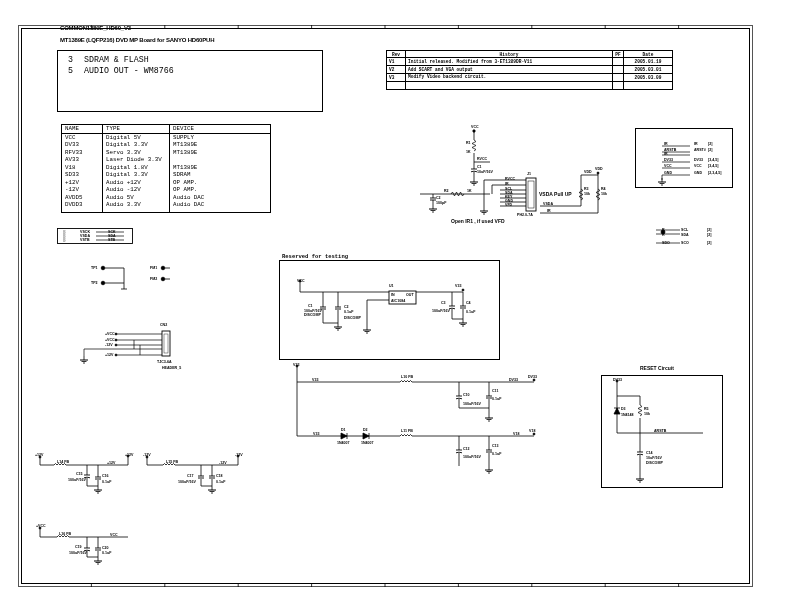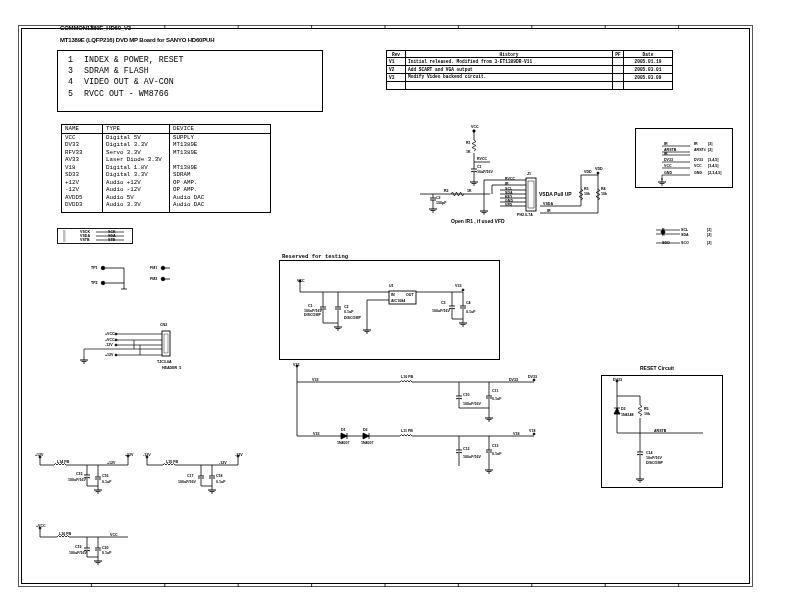--- a/index.html
+++ b/index.html
@@ -52,24 +52,22 @@
         <line x1="605.2" x2="605.2" y1="583" y2="587"></line>
         <line x1="678.6" x2="678.6" y1="25" y2="29"></line>
         <line x1="678.6" x2="678.6" y1="583" y2="587"></line>
       </g>
   </svg>
 
   <div class="abs title1">COMMON1389E_HD60_V3</div>
   <div class="abs title2">MT1389E (LQFP216) DVD MP Board for SANYO HD60PUH</div>
 
   <div class="abs index-box mono">
-    <div class="index-row"><span class="num">1</span><span>INDEX &amp; POWER, RESET</span></div>
     <div class="index-row"><span class="num">3</span><span>SDRAM &amp; FLASH</span></div>
-    <div class="index-row"><span class="num">4</span><span>VIDEO OUT &amp; AV-CON</span></div>
-    <div class="index-row"><span class="num">5</span><span>RVCC OUT - WM8766</span></div>
+    <div class="index-row"><span class="num">5</span><span>AUDIO OUT - WM8766</span></div>
   </div>
 
   <table class="abs hist mono">
     <thead>
       <tr>
         <th style="width:14px">Rev</th>
         <th style="width:202px">History</th>
         <th style="width:6px">PF</th>
         <th style="width:44px">Date</th>
       </tr>

